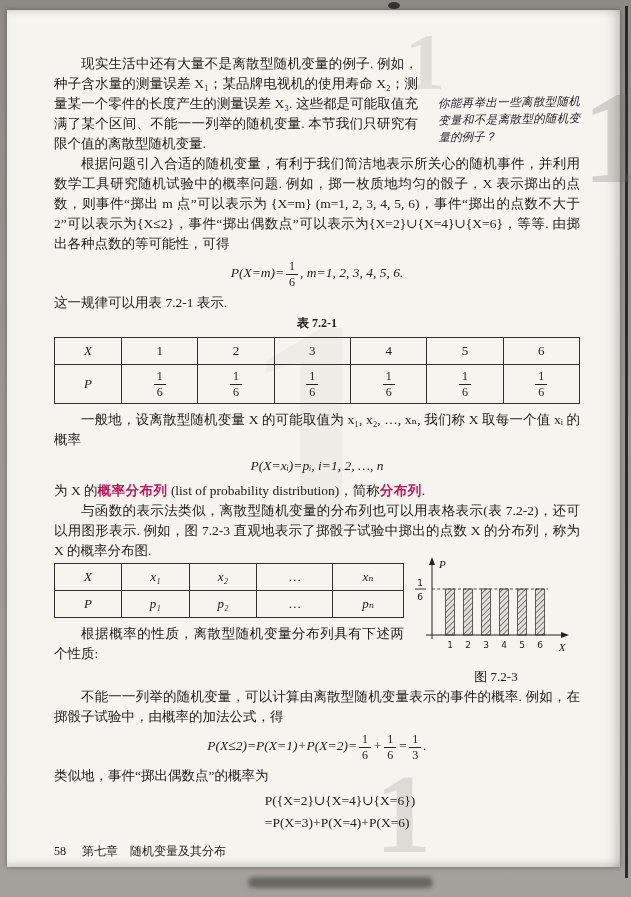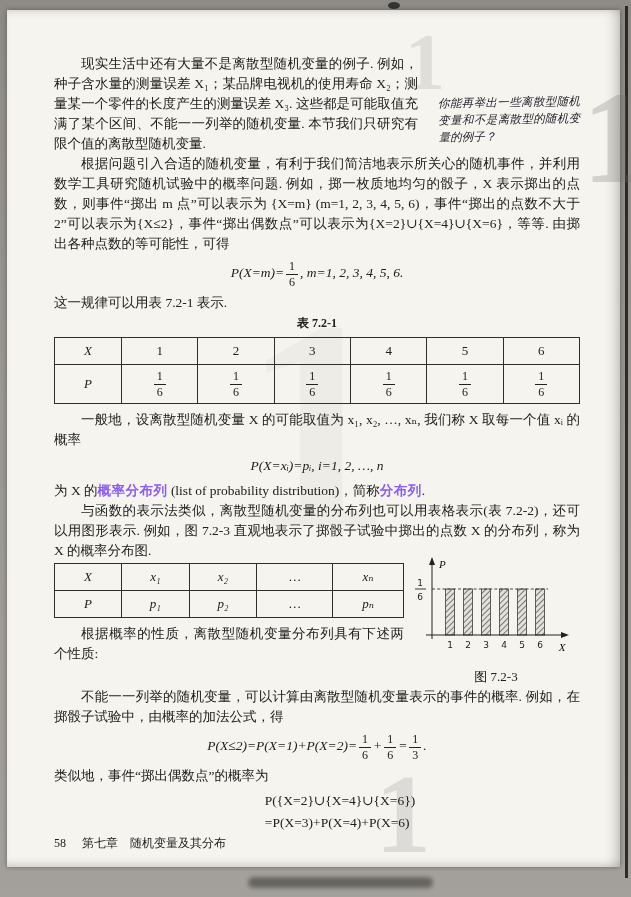--- a/index.html
+++ b/index.html
@@ -46,35 +46,35 @@
   .frac{display:inline-block;vertical-align:-0.72em;text-align:center;line-height:1.05;font-size:12px;margin:0 2px;font-style:normal;}
   .fnum{display:block;border-bottom:1px solid #222;padding:0 3px 1px;}
   .fden{display:block;padding-top:1px;}
 
   .tbl-caption{text-align:center;font-weight:bold;font-size:12px;margin:0 0 4px;}
   table.dist{width:100%;border-collapse:collapse;margin:0 0 6px;}
   table.dist td{border:1px solid #2f2f2d;text-align:center;padding:2px 2px;font-size:13px;height:22px;}
   table.dist td.lab{font-style:italic;width:62px;}
   table.dist tr.prow td{height:34px;}
   .it{font-style:italic;margin-top:26px;}
-  .term{color:#8b5cf6;font-weight:bold;letter-spacing:.5px;}
+  .term{color:#be185d;font-weight:bold;letter-spacing:.5px;}
 
   .props{margin-left:2em;}
 
   .row-table-fig{display:flex;align-items:flex-start;gap:8px;margin-top:2px;}
   .left-col{flex:1;}
   .figure-col{width:168px;margin-top:-8px;}
   .fig-caption{text-align:center;font-size:13px;margin-top:2px;}
   .ftxt{font-size:9px;fill:#222;font-family:"DejaVu Sans",sans-serif;}
   .faxis{font-size:11px;font-style:italic;fill:#111;}
 
   .formula-block{text-align:center;margin:4px 0 0;}
   .formula-block .inner{display:inline-block;text-align:left;line-height:22px;margin-left:46px;}
 
-  .footer{position:absolute;left:47px;bottom:14px;font-size:12px;color:#222;z-index:1;}
+  .footer{position:absolute;left:47px;bottom:6px;font-size:12px;color:#222;z-index:1;}
   .footer span{margin-right:16px;}
 </style>
 </head>
 <body>
 
 <div class="scan">
   <div class="top-blob"></div>
   <div class="bottom-smudge"></div>
   <div class="edge-line"></div>
 

